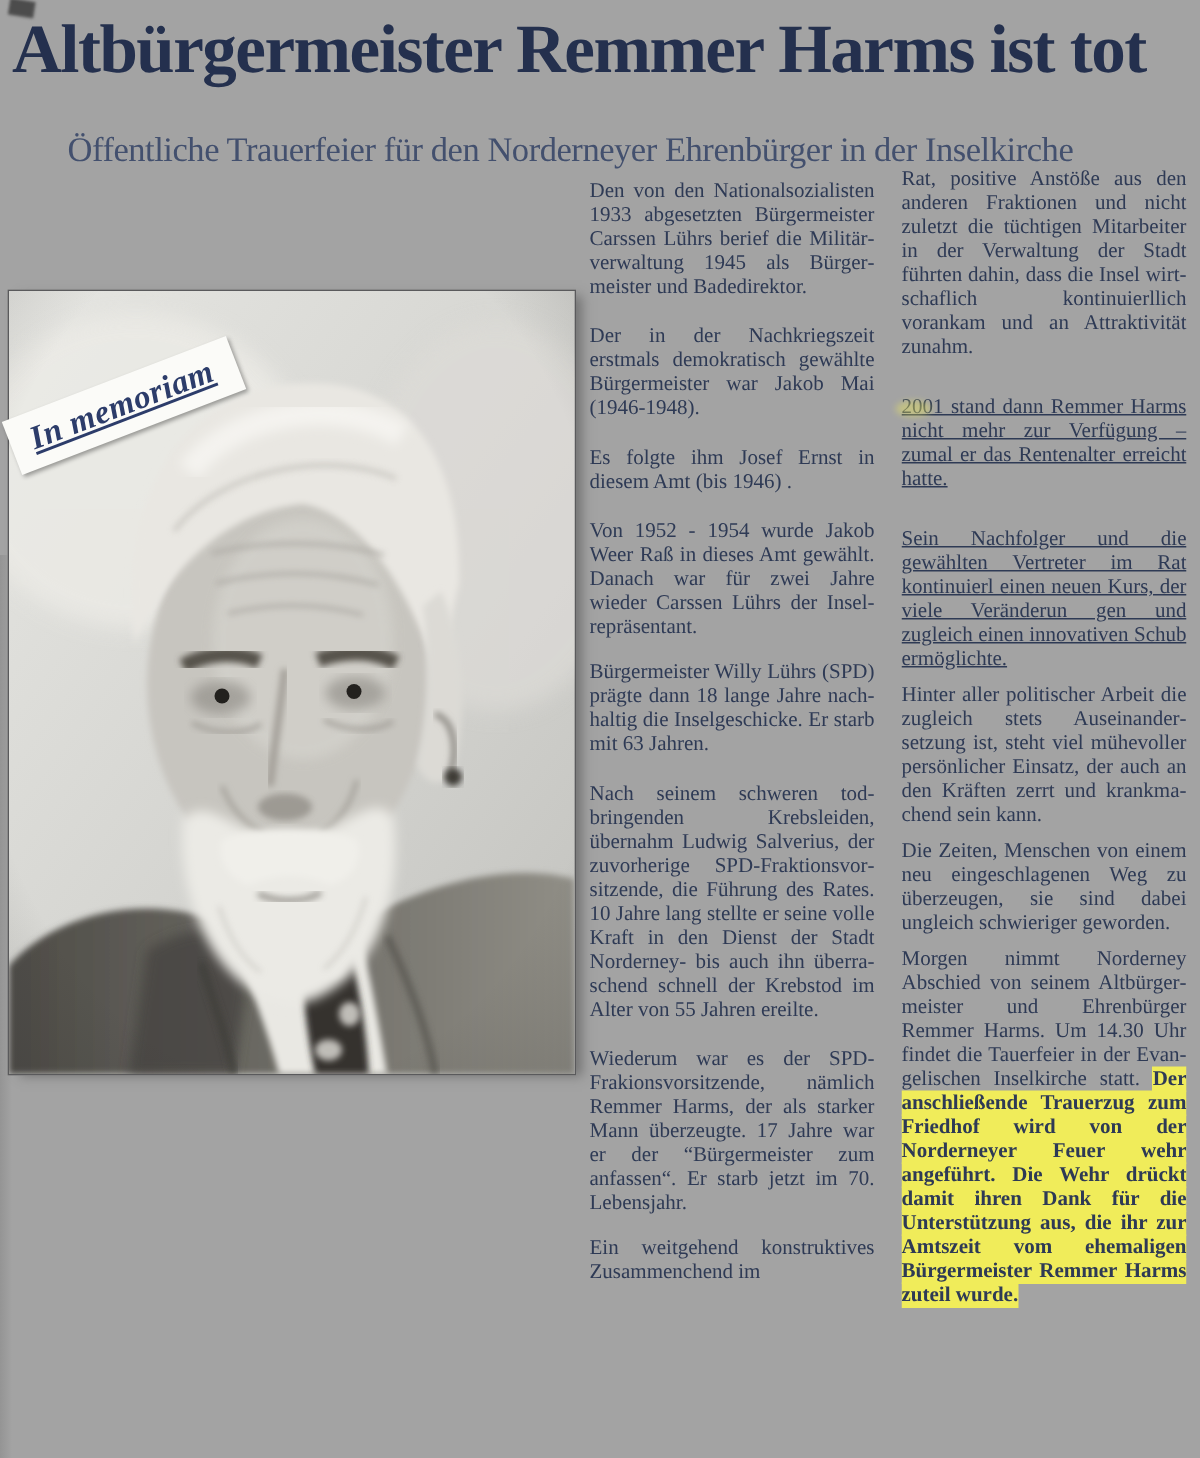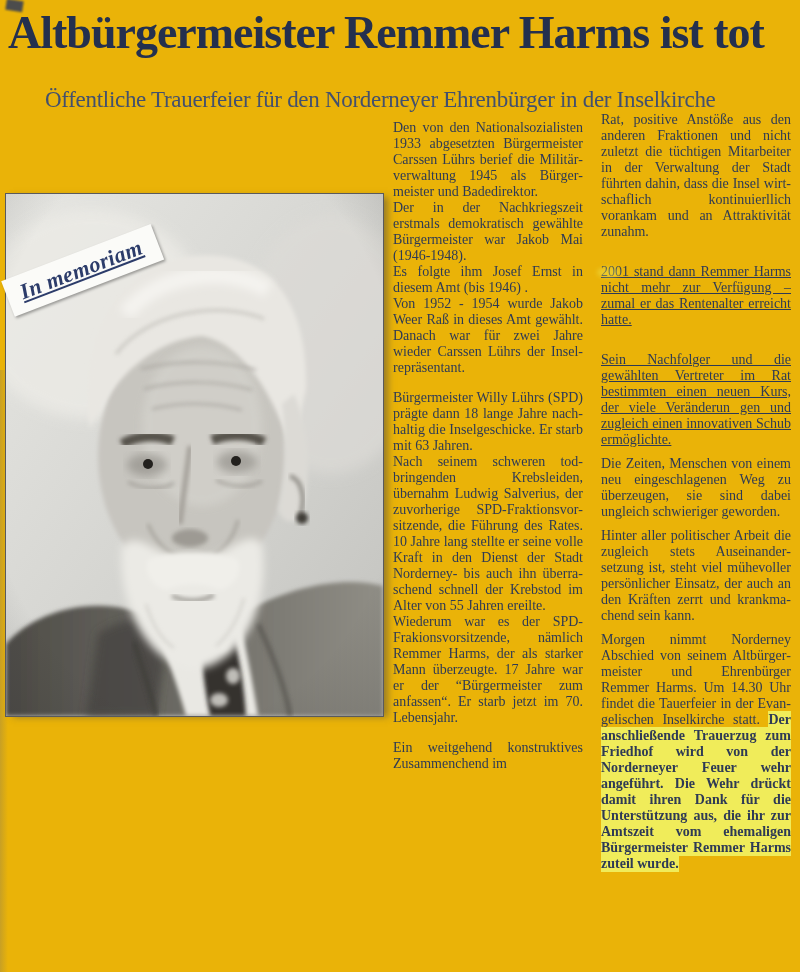--- a/index.html
+++ b/index.html
@@ -1,17 +1,17 @@
 <!DOCTYPE html>
 <html lang="de" style="--headline: #24304e; --subheadline: #43506e; --body: #2e3a55; --highlight: #f0ec5a;"><head>
 <meta charset="utf-8">
 <style>
   html,body{margin:0;padding:0;}
   body{background:#e8e8e6;font-family:"Liberation Serif", serif;}
-  .page{position:relative;width:800px;height:972px;background:#eab308;overflow:hidden;
+  .page{position:relative;width:800px;height:972px;background:#a3a3a3;overflow:hidden;
         color:var(--body,#2e3a55);}
   .page::before{content:"";position:absolute;left:0;top:370px;bottom:0;width:8px;
         background:linear-gradient(to right, rgba(110,110,110,.28), rgba(110,110,110,0));pointer-events:none;}
   .smudge-tl{position:absolute;left:6px;top:0;width:17px;height:11px;background:#4c4c4c;
         filter:blur(1.2px);transform:rotate(9deg);}
   .headline{position:absolute;left:8px;top:6px;width:790px;margin:0;white-space:nowrap;
         font-size:46px;font-weight:bold;letter-spacing:-1px;color:var(--headline,#24304e);}
   .subheadline{position:absolute;left:28px;top:70px;width:760px;margin:17px;white-space:nowrap;
         font-size:23px;font-weight:normal;letter-spacing:-0.3px;color:var(--subheadline,#43506e);}
   .col-head{position:absolute;left:12px;top:110px;width:362px;text-align:center;
@@ -21,21 +21,21 @@
   .photo svg{display:block;width:100%;height:100%;}
   .memoriam{position:absolute;left:2px;top:86px;transform:rotate(-21deg);transform-origin:left center;
         background:#fbfbf8;padding:5px 16px 7px 14px;box-shadow:1px 2px 3px rgba(0,0,0,.35);}
   .memoriam span{font-size:22px;font-style:italic;font-weight:600;text-decoration:underline;
         color:#2c3c6a;letter-spacing:.5px;white-space:nowrap;}
   .col{position:absolute;width:190px;font-size:14px;line-height:16px;text-align:justify;
         overflow:hidden;color:var(--body,#2e3a55);}
   .col.mid{left:393px;top:106px;height:866px;}
   .col.right{left:601px;top:112px;height:860px;}
   .col p{margin:0;}
-  .col.mid p + p{margin-top:0;}
+  .col.mid p + p{margin-top:17px;}
   .col.right p + p{margin-top:8px;}
   .col p.gap-lg{margin-top:14px !important;}
   .col.right p.gap-lg{margin-top:24px !important;text-decoration:underline;}
   mark{background:var(--highlight,#f0ec5a);color:inherit;padding:1px 0;font-weight:bold;}
   .smudge-yellow{position:absolute;left:597px;top:267px;width:24px;height:11px;border-radius:50%;
         background:var(--highlight,#f0ec5a);opacity:.4;filter:blur(2px);}
 </style>
 </head>
 <body>
 
@@ -147,22 +147,22 @@
     <p>Von 1952 - 1954 wurde Jakob Weer Raß in dieses Amt gewählt. Danach war für zwei Jahre wieder Carssen Lührs der Insel­reprä­sentant.</p>
     <p class="gap-lg">Bürger­meister Willy Lührs (SPD) prägte dann 18 lange Jahre nach­haltig die Insel­ge­schicke. Er starb mit 63 Jahren.</p>
     <p>Nach seinem schweren tod­bringenden Krebs­leiden, übernahm Ludwig Salverius, der zuvor­herige SPD-Frak­tions­vor­sitzende, die Füh­rung des Rates. 10 Jahre lang stellte er seine volle Kraft in den Dienst der Stadt Nor­derney- bis auch ihn überra­schend schnell der Krebstod im Alter von 55 Jahren ereil­te.</p>
     <p>Wiederum war es der SPD-Frakions­vor­sitzende, näm­lich Remmer Harms, der als starker Mann über­zeugte. 17 Jahre war er der “Bürger­mei­ster zum anfassen“. Er starb jetzt im 70. Lebens­jahr.</p>
     <p class="gap-lg">Ein weit­gehend konstrukti­ves Zusammen­chend im</p>
   </div>
 
   <div class="col right">
     <p>Rat, positive Anstöße aus den anderen Fraktionen und nicht zuletzt die tüchtigen Mit­arbeiter in der Verwal­tung der Stadt führten dahin, dass die Insel wirt­schaflich kontinuierl­lich vorankam und an Attrakti­vität zunahm.</p>
     <p class="gap-lg">2001 stand dann Remmer Harms nicht mehr zur Verfügung – zumal er das Renten­alter erreicht hatte.</p>
-    <p class="gap-lg">Sein Nach­folger und die gewählten Vertreter im Rat bestimmten einen neuen Kurs, der viele Veränderun gen und zugleich einen inno­vativen Schub ermög­lichte.</p>
+    <p class="gap-lg">Sein Nach­folger und die gewählten Vertreter im Rat kontinuierl einen neuen Kurs, der viele Veränderun gen und zugleich einen inno­vativen Schub ermög­lichte.</p>
+    <p>Hinter aller politischer Ar­beit die zugleich stets Aus­einander­setzung ist, steht viel mühe­voller persön­licher Einsatz, der auch an den Kräften zerrt und krank­ma­chend sein kann.</p>
     <p>Die Zeiten, Menschen von einem neu einge­schlagenen Weg zu über­zeugen, sie sind dabei ungleich schwie­riger geworden.</p>
-    <p>Hinter aller politischer Ar­beit die zugleich stets Aus­einander­setzung ist, steht viel mühe­voller persön­licher Einsatz, der auch an den Kräften zerrt und krank­ma­chend sein kann.</p>
     <p>
       <span>Morgen nimmt Norderney Abschied von seinem Altbür­ger­meister und Ehren­bürger Remmer Harms. Um 14.30 Uhr findet die Tauerfeier in der Evan­gelischen Inselkir­che statt. </span><mark>Der an­schließende Trauerzug zum Friedhof wird von der Norderneyer Feuer wehr angeführt. Die Wehr drückt damit ihren Dank für die Unter­stützung aus, die ihr zur Amtszeit vom ehema­ligen Bürger­meister Remmer Harms zuteil wurde.</mark>
     </p>
   </div>
 
   <div class="smudge-yellow"></div>
 </div>
 
 </body></html>

